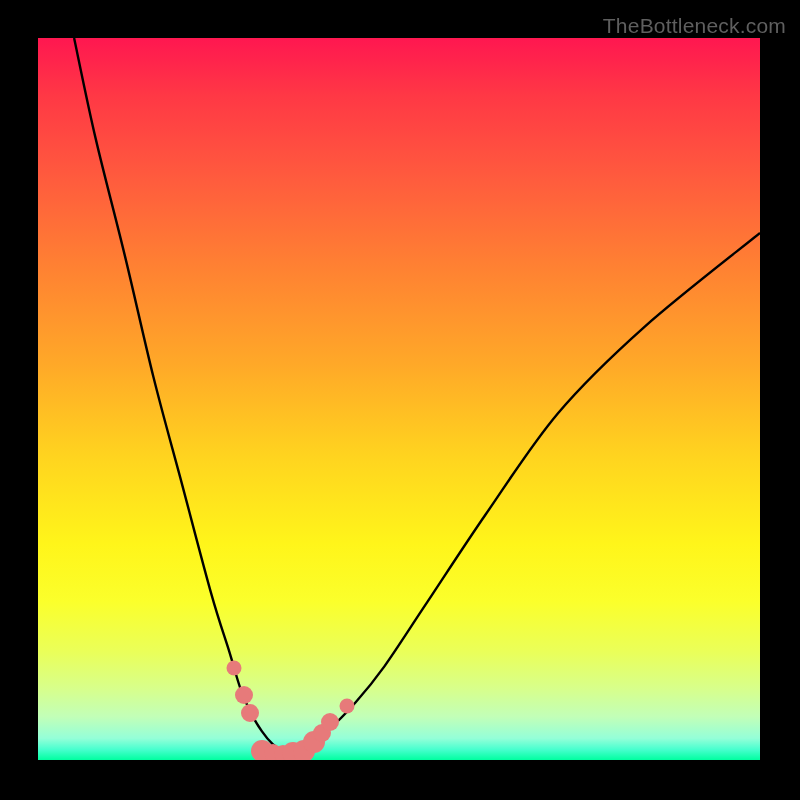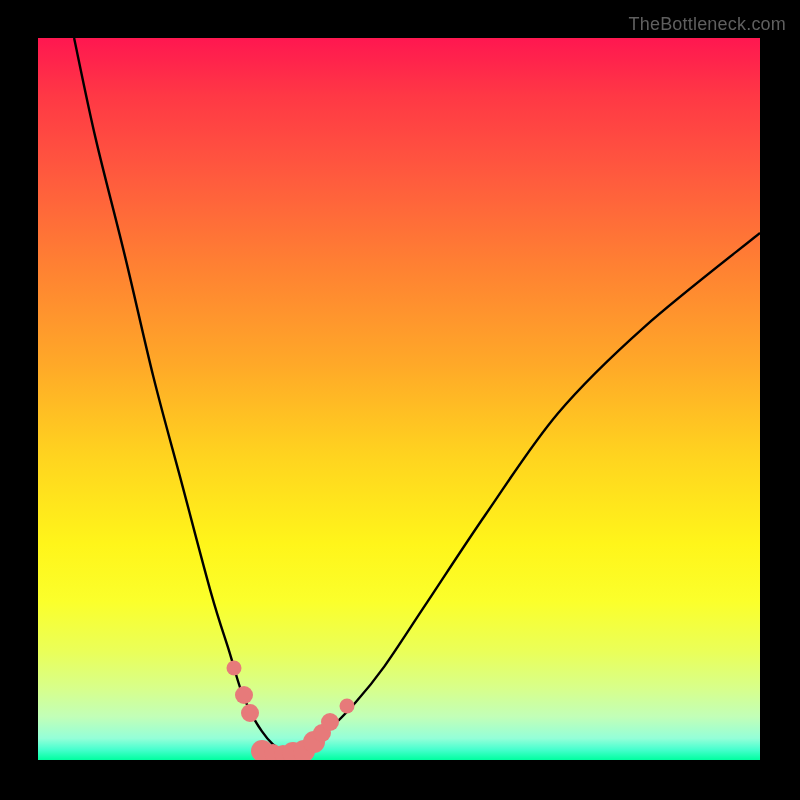--- a/index.html
+++ b/index.html
@@ -38,21 +38,21 @@
       #94ffd8 97%,
       #4affcf 98.5%,
       #00ffa0 100%
     );
   }
   .watermark {
     position: absolute;
     top: 14px;
     right: 14px;
     color: #5f5f5f;
-    font-size: 18px;
+    font-size: 21px;
     font-weight: 500;
     letter-spacing: 0.2px;
     z-index: 5;
   }
   svg.curves {
     position: absolute;
     inset: 0;
     width: 100%;
     height: 100%;
   }

